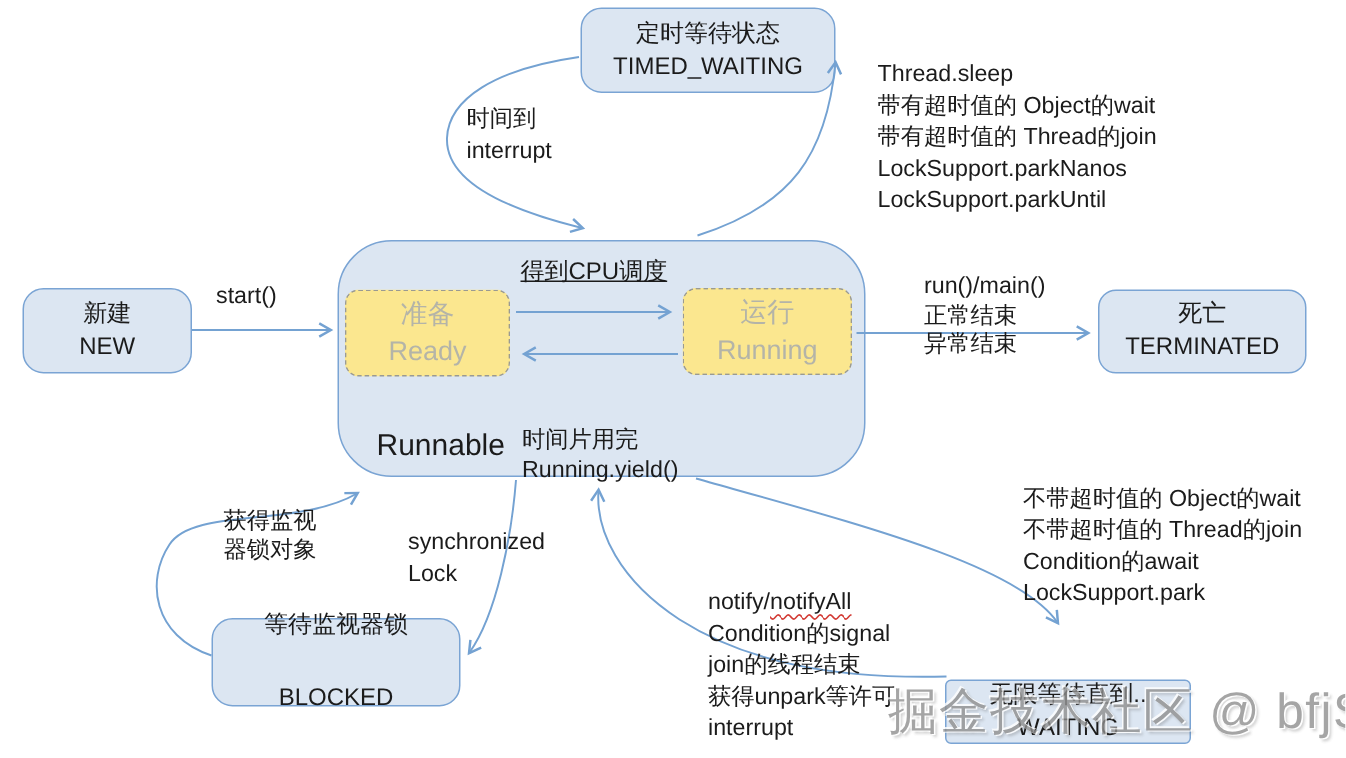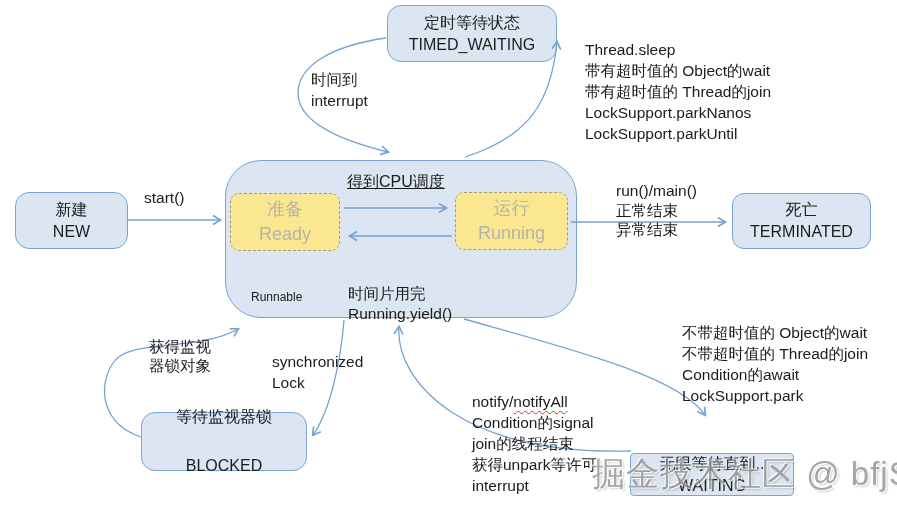--- a/index.html
+++ b/index.html
@@ -93,21 +93,21 @@
       <path d="M386,38 C330,46 299,66 298,92 C297,120 335,139 388,152" marker-end="url(#arw)"></path>
       <path d="M465,157 C528,137 551,103 557,42" marker-end="url(#arw)"></path>
       <path d="M344,320 C341,358 331,410 313,435" marker-end="url(#arw)"></path>
       <path d="M141,437 C102,424 97,387 113,363 C129,338 198,352 238,329" marker-end="url(#arw)"></path>
       <path d="M464,319 C570,349 678,376 705,415" marker-end="url(#arw)"></path>
       <path d="M631,451 C555,453 497,441 453,413 C413,387 397,354 399,327" marker-end="url(#arw)"></path>
     </g>
   </svg>
 
   <div class="lbl" style="left:347px; top:171px; font-size:16px;text-decoration:underline;">得到CPU调度</div>
-  <div class="lbl" style="left:251px; top:287px; font-size:12px;">Runnable</div>
+  <div class="lbl" style="left:251px; top:287px; font-size:20px;">Runnable</div>
   <div class="lbl" style="left:348px; top:240px; line-height:20px;margin-top:44px;">
     <span>时间片用完</span>
     <span>Running.yield()</span>
   </div>
 
   <div class="lbl" style="left:144px; top:187px;">start()</div>
 
   <div class="lbl" style="left:311px; top:69px;">
     <span>时间到</span>
     <span>interrupt</span>

